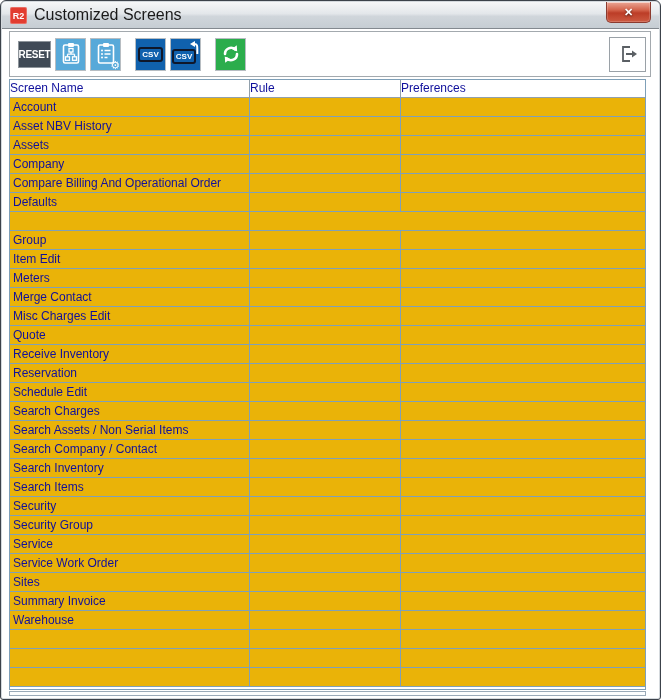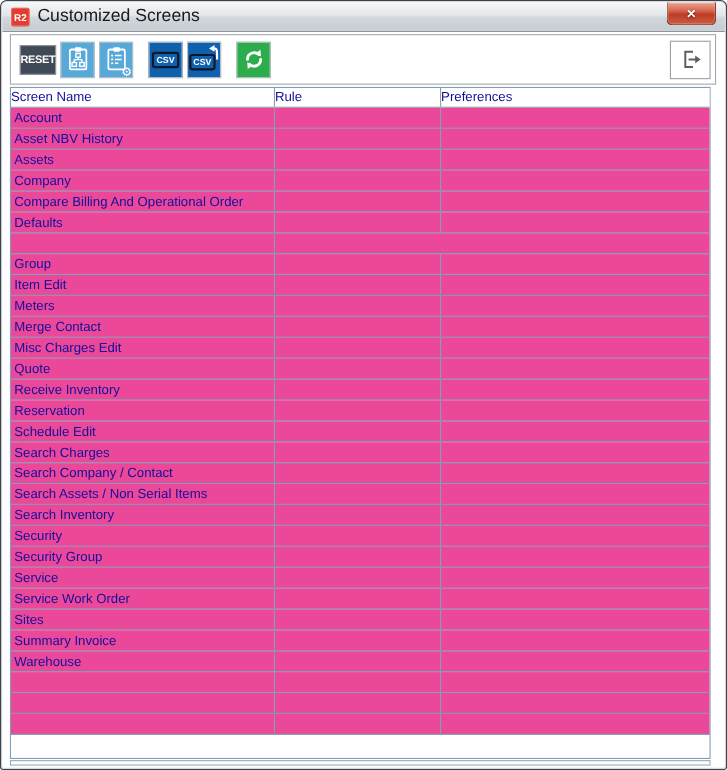--- a/index.html
+++ b/index.html
@@ -86,21 +86,21 @@
     position:absolute; left:8px; top:78px; width:637px; height:611px;
     border:1px solid #7fa0b8; background:#fff;
   }
   .g-head { display:grid; grid-template-columns:240px 151px 1fr; height:18px; background:#fff; border-bottom:1px solid #91a0ac; }
   .g-head .th {
     font-size:12px; color:#10109c; line-height:17px;
     border-right:1px solid #91a0ac; overflow:hidden; white-space:nowrap;
   }
   .g-head .th:last-child { border-right:none; }
   .g-body { }
-  .tr { display:grid; grid-template-columns:240px 151px 1fr; height:19px; background:#ec4899; border-bottom:1px solid #7fa0b8; }
+  .tr { display:grid; grid-template-columns:240px 151px 1fr; height:19px; background:#eab308; border-bottom:1px solid #7fa0b8; }
   .tr .td {
     font-size:12px; color:#10109c; line-height:18px; padding-left:3px;
     border-right:1px solid #7fa0b8; overflow:hidden; white-space:nowrap;
   }
   .tr .td:last-child { border-right:none; }
 
   .bottom-strip {
     position:absolute; left:8px; top:690px; width:637px; height:5px;
     border:1px solid #9aaab8; background:#fcfdfd;
   }
@@ -273,31 +273,36 @@
           <div class="td">Schedule Edit</div>
           <div class="td"></div>
           <div class="td"></div>
         </div>
         <div class="tr">
           <div class="td">Search Charges</div>
           <div class="td"></div>
           <div class="td"></div>
         </div>
         <div class="tr">
+          <div class="td">Search Assets / Non Serial Items</div>
+          <div class="td"></div>
+          <div class="td"></div>
+        </div>
+        <div class="tr">
           <div class="td">Search Company / Contact</div>
           <div class="td"></div>
           <div class="td"></div>
         </div>
         <div class="tr">
-          <div class="td">Search Assets / Non Serial Items</div>
-          <div class="td"></div>
-          <div class="td"></div>
-        </div>
-        <div class="tr">
           <div class="td">Search Inventory</div>
+          <div class="td"></div>
+          <div class="td"></div>
+        </div>
+        <div class="tr">
+          <div class="td">Search Items</div>
           <div class="td"></div>
           <div class="td"></div>
         </div>
         <div class="tr">
           <div class="td">Security</div>
           <div class="td"></div>
           <div class="td"></div>
         </div>
         <div class="tr">
           <div class="td">Security Group</div>

